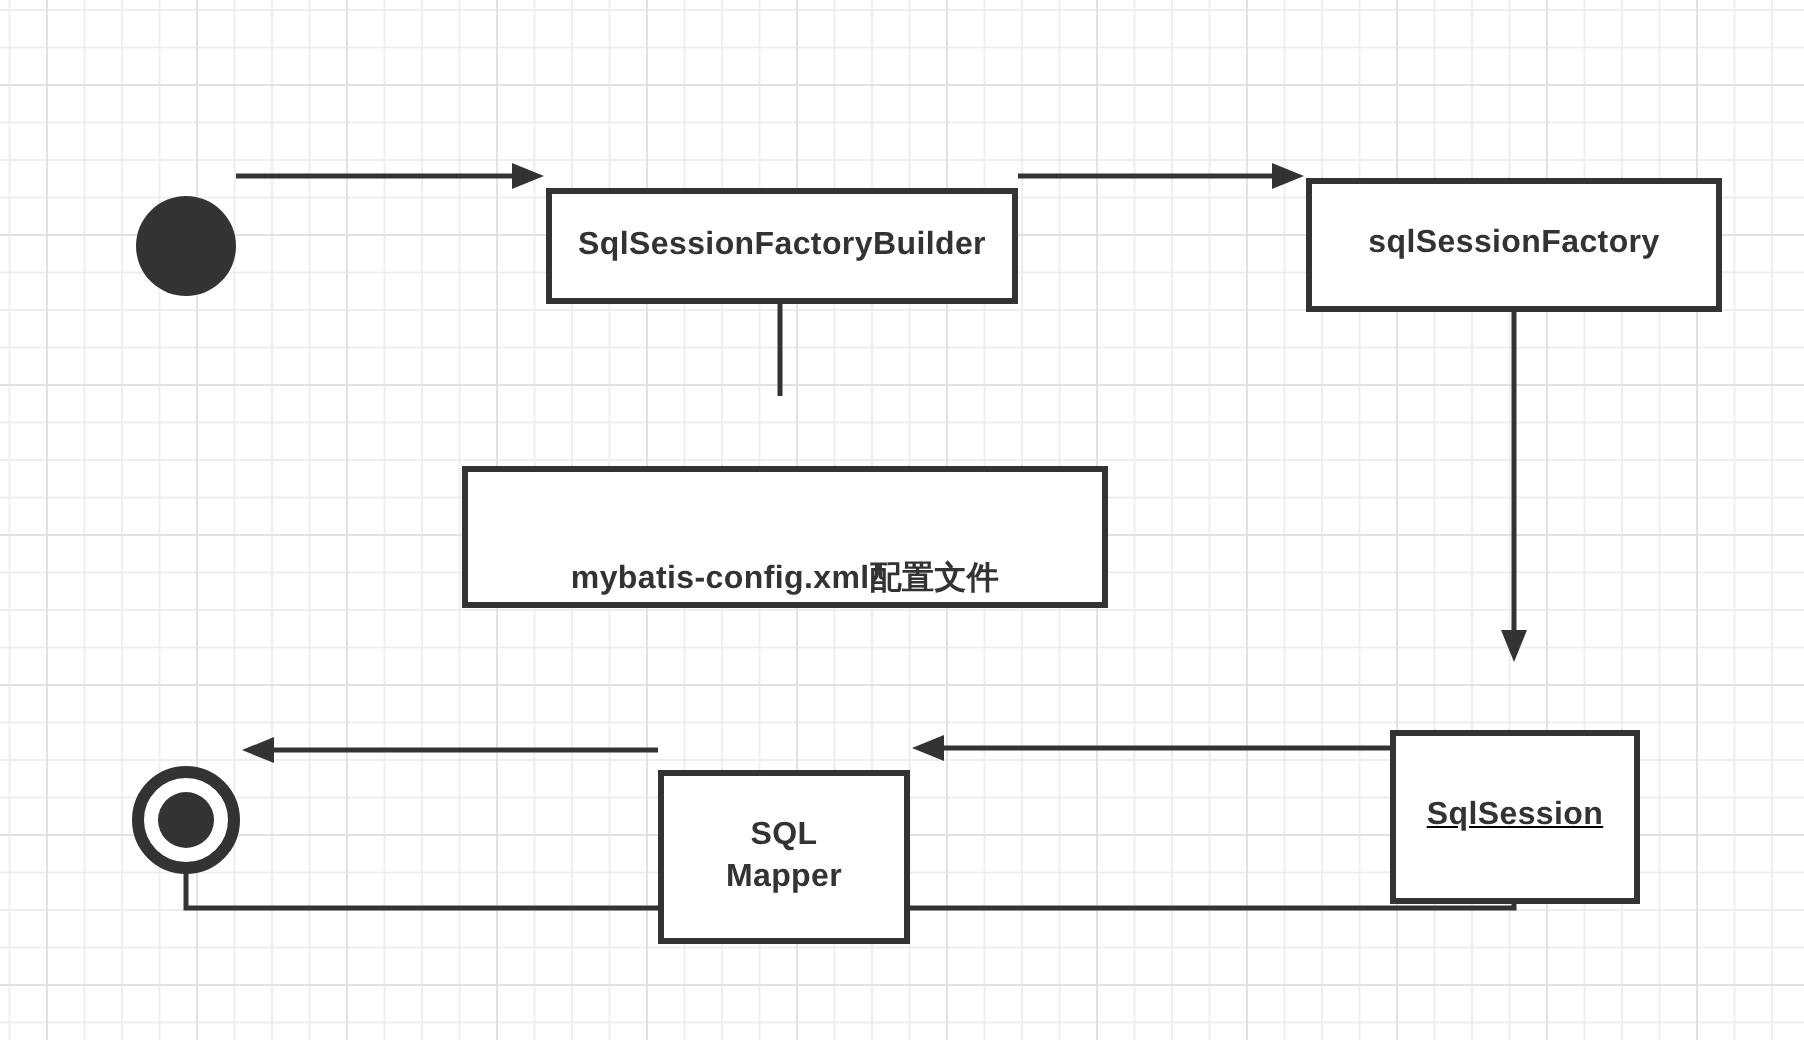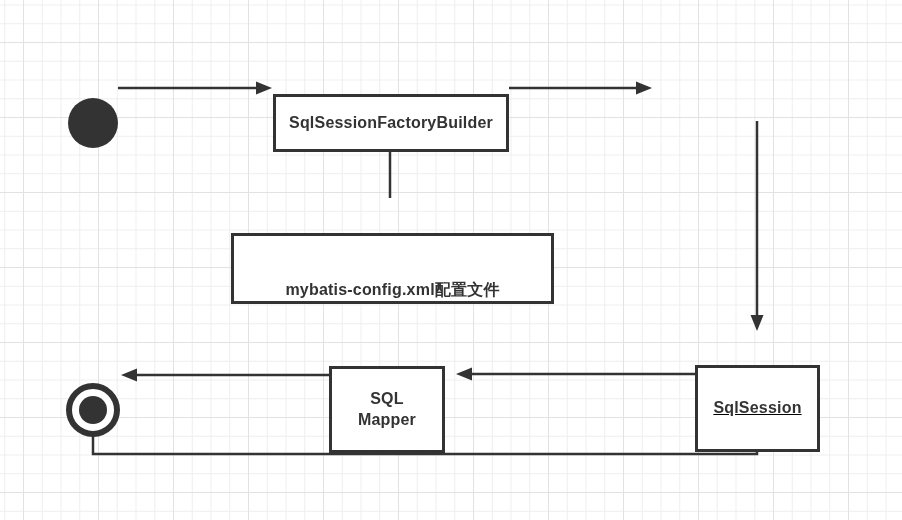--- a/index.html
+++ b/index.html
@@ -72,21 +72,21 @@
     justify-content:center;
   }
   .end-node-dot{
     width:28px; height:28px;
     background:var(--stroke);
     border-radius:50%;
   }
   .box-builder{ left:273px; top:59px;  width:236px; height:58px; }
   .box-factory{ left:653px; top:54px;  width:208px; height:67px; }
   .box-config { left:231px; top:198px; width:323px; height:71px;align-items:flex-end; }
-  .box-mapper { left:329px; top:331px; width:116px; height:87px; }
+  .box-mapper { left:329px; top:350px; width:126px; height:87px; }
   .box-session{ left:695px; top:330px; width:125px; height:87px;text-decoration:underline; }
 </style>
 </head>
 <body>
 
 <div class="canvas">
 
   <svg class="connector-layer" width="902" height="520" viewBox="0 0 902 520">
     <g stroke="#333333" stroke-width="2.5" fill="none" stroke-linejoin="miter">
 
@@ -114,20 +114,23 @@
       <polygon points="93,402 86.5,418 99.5,418"></polygon>
     </g>
   </svg>
 
   <div class="node start-node"></div>
 
   <div class="node rect-node box-builder">
     <span class="node-label">SqlSessionFactoryBuilder</span>
   </div>
 
+  <div class="node rect-node box-factory">
+    <span class="node-label">sqlSessionFactory</span>
+  </div>
 
   <div class="node rect-node box-config">
     <span class="node-label">mybatis-config.xml配置文件</span>
   </div>
 
   <div class="node rect-node box-mapper">
     <span class="node-label">SQL
 Mapper</span>
   </div>
 

